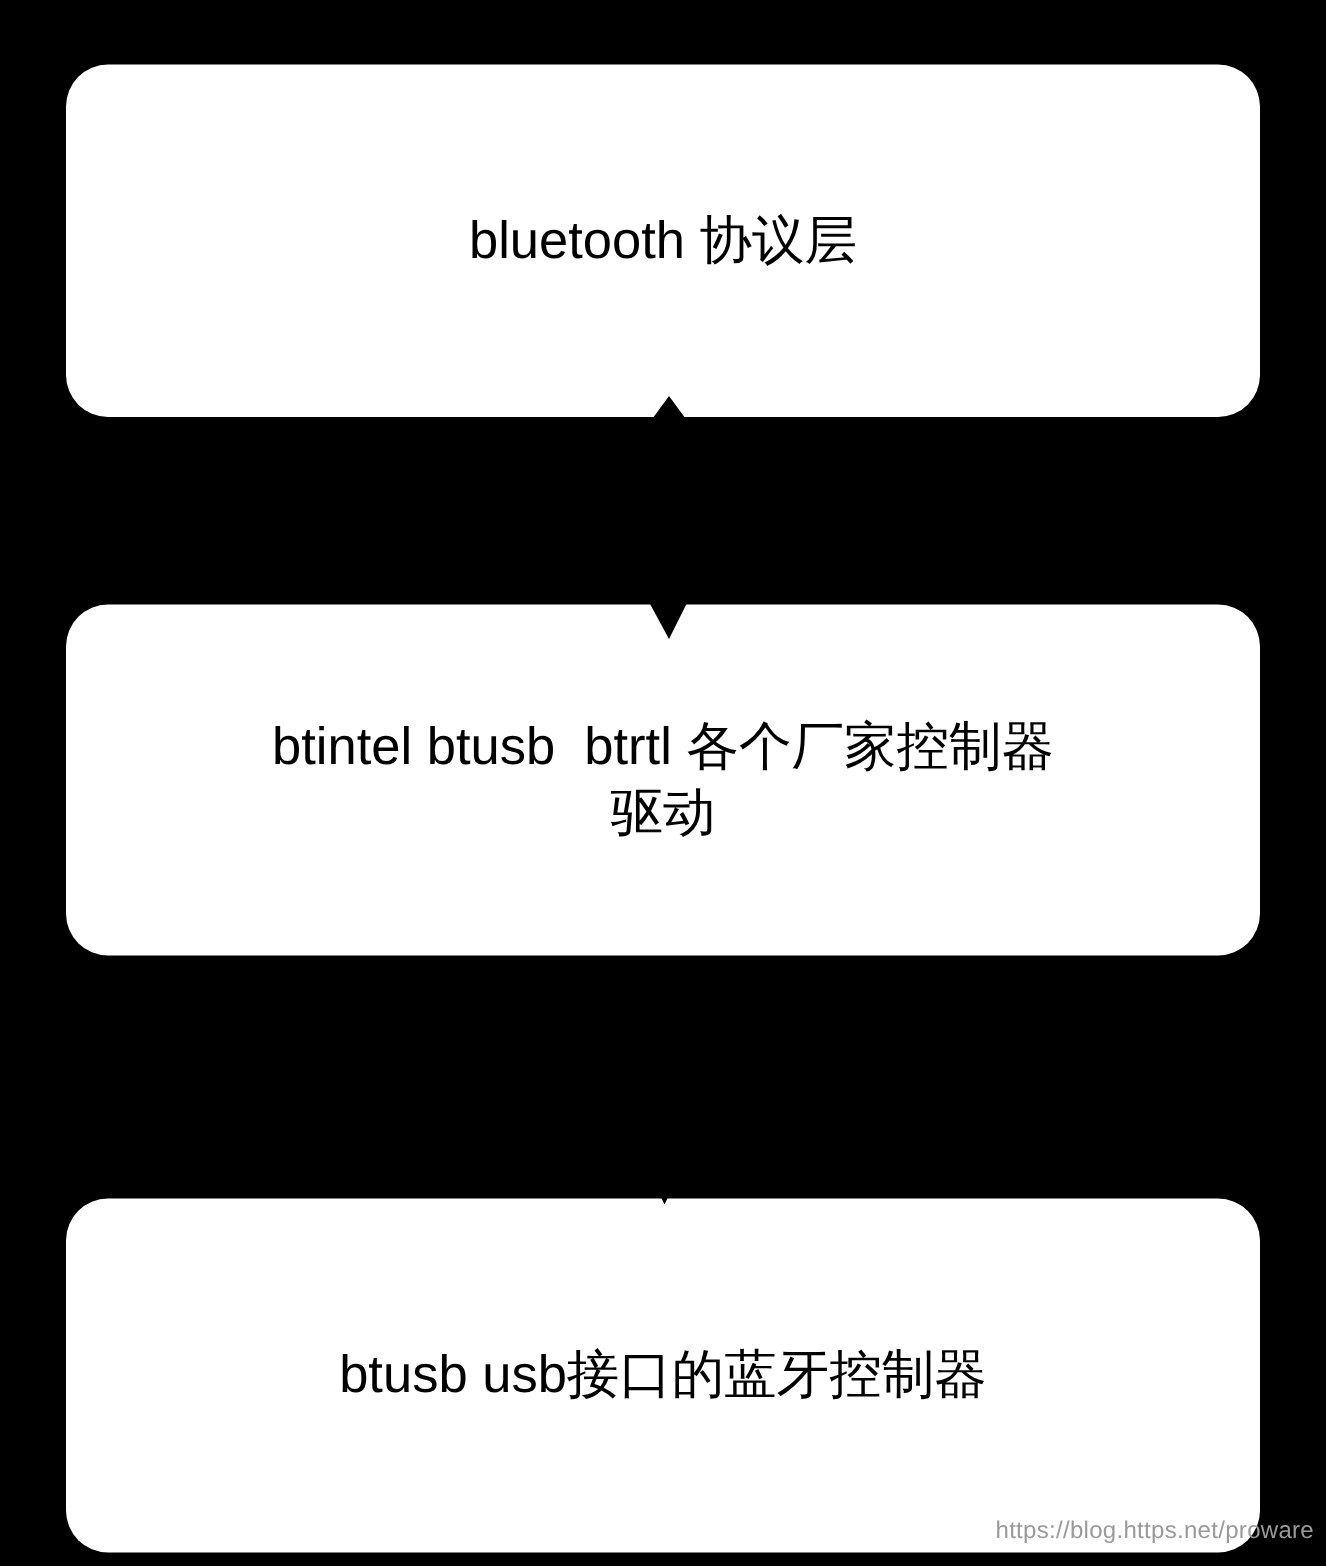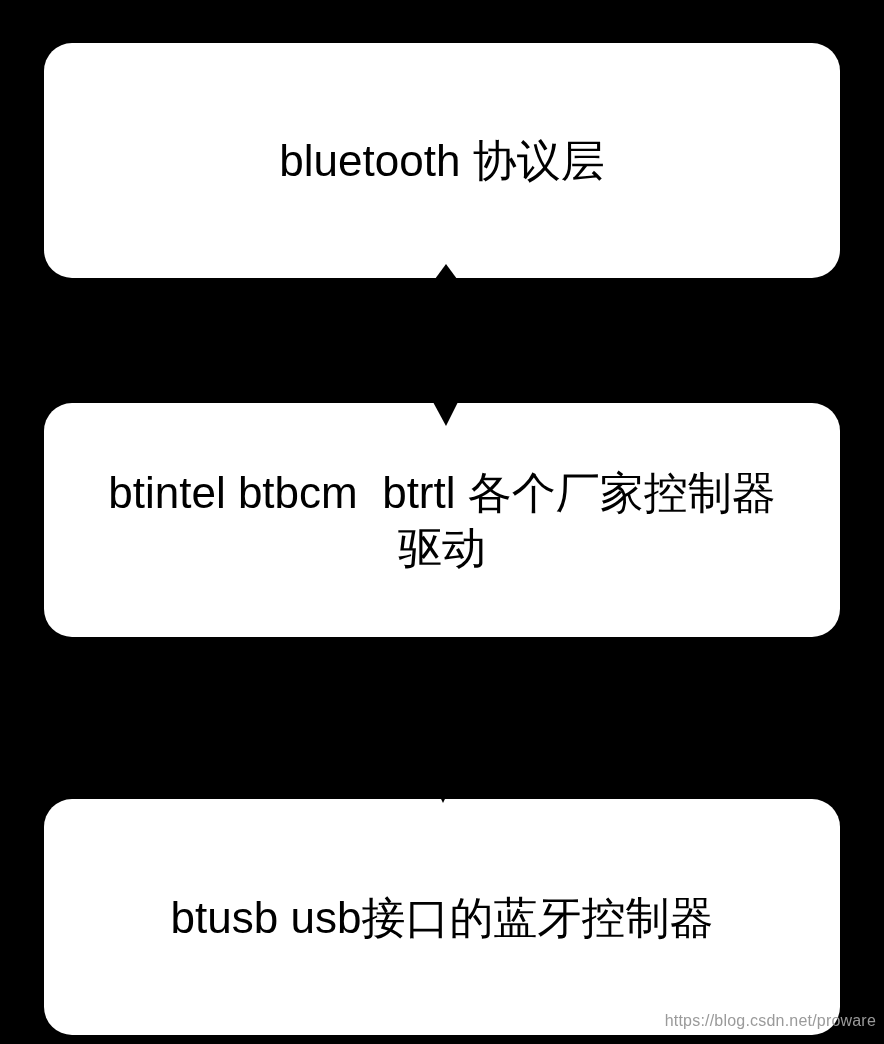--- a/index.html
+++ b/index.html
@@ -19,21 +19,21 @@
     position: absolute;
     left: 44px;
     width: 796px;
     background: var(--node-fill, #ffffff);
     border-radius: 28px;
     display: flex;
     flex-direction: column;
     align-items: center;
     justify-content: center;
     color: var(--node-text, #000000);
-    font-size: 44px;
+    font-size: 35px;
     line-height: 1.25;
     text-align: center;
   }
   .node.n1 { top: 43px;  height: 235px; }
   .node.n2 { top: 403px; height: 234px; }
   .node.n3 { top: 799px; height: 236px; }
   .node .line {
     display: block;
     white-space: pre-wrap;  
     padding: 0 6px;
@@ -57,32 +57,32 @@
 </head>
 <body>
 
 <div class="canvas">
 
   <div class="node n1">
     <span class="line">bluetooth 协议层</span>
   </div>
 
   <div class="node n2">
-    <span class="line">btintel btbcm  btrtl 各个厂家控制器</span>
+    <span class="line">btintel btusb  btrtl 各个厂家控制器</span>
     <span class="line">驱动</span>
   </div>
 
   <div class="node n3">
     <span class="line">btusb usb接口的蓝牙控制器</span>
   </div>
 
   <svg class="arrows" width="884" height="1044" viewBox="0 0 884 1044">
 
     <polygon class="arrow-shape" points="435,279 457,279 446,264"></polygon>
     <polygon class="arrow-shape" points="433,402 458,402 446,426"></polygon>
 
     <rect class="arrow-shape" x="440.5" y="761" width="5" height="13"></rect>
     <polygon class="arrow-shape" points="423,762 443,776 463,762 443,803"></polygon>
   </svg>
 
-  <div class="watermark">https://blog.csdn.net/proware</div>
+  <div class="watermark">https://blog.https.net/proware</div>
 
 </div>
 
 </body></html>

